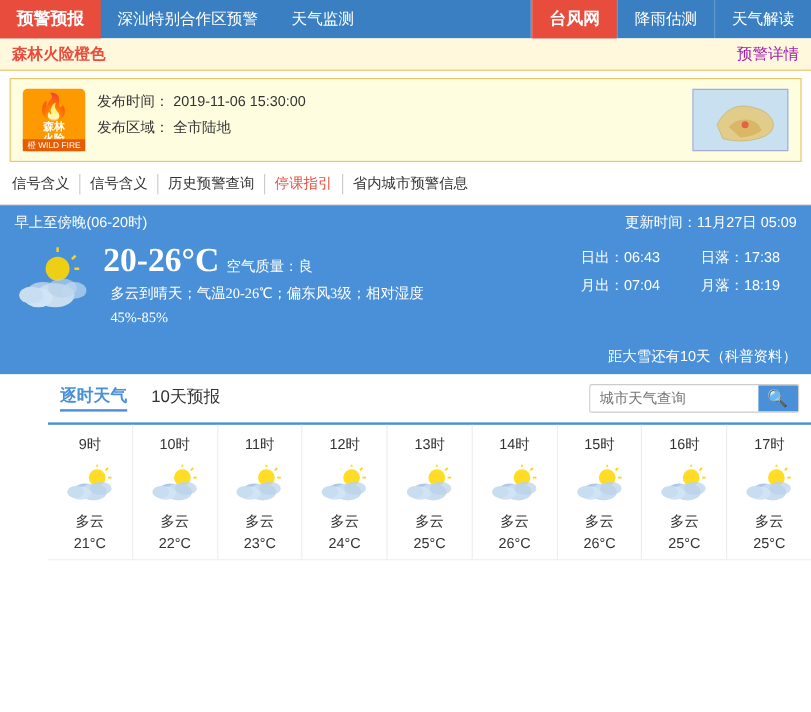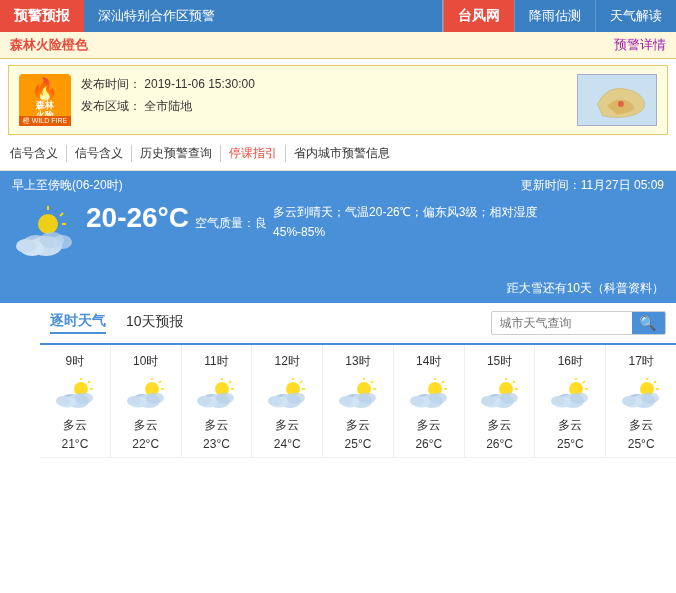--- a/index.html
+++ b/index.html
@@ -268,20 +268,21 @@
     .hour-weather { font-size: 12px; color: #333; margin: 3px 0; }
     .hour-temp { font-size: 12px; color: #333; }
   </style>
 </head>
 <body>
 
 <div class="top-nav">
   <div class="top-nav-alert">预警预报</div>
   <div class="top-nav-items">
     <div class="top-nav-item">深汕特别合作区预警</div>
+    <div class="top-nav-item">天气监测</div>
   </div>
   <div class="top-nav-right">
     <div class="top-nav-item typhoon-link">台风网</div>
     <div class="top-nav-item">降雨估测</div>
     <div class="top-nav-item">天气解读</div>
   </div>
 </div>
 
 <div class="warning-bar">
   <span class="warning-bar-title">森林火险橙色</span>
@@ -343,33 +344,49 @@
         <ellipse cx="24" cy="42" rx="14" ry="9" fill="#b0c8e8"></ellipse>
         <ellipse cx="34" cy="44" rx="16" ry="10" fill="#c8ddf0"></ellipse>
         <ellipse cx="20" cy="46" rx="12" ry="8" fill="#d0e4f5"></ellipse>
         <ellipse cx="14" cy="44" rx="10" ry="7" fill="#c8ddf0"></ellipse>
 
         <ellipse cx="40" cy="38" rx="12" ry="8" fill="#b8d0e8" opacity="0.7"></ellipse>
         <ellipse cx="50" cy="40" rx="10" ry="7" fill="#c0d8f0" opacity="0.7"></ellipse>
       </svg>
     </div>
 
-    <div style="display:flex; flex-direction:row; justify-content:flex-start;">
+    <div style="display:flex; flex-direction:column; justify-content:flex-start;font-family:Liberation Serif, serif;">
       <div style="display:flex; align-items:baseline; gap:6px;">
         <span class="weather-temp">20-26°C</span>
         <span style="color:#fff; font-size:12px;">
           <span>空气质量：</span><span>良</span>
         </span>
       </div>
       <div class="weather-desc">
         <div>多云到晴天；气温20-26℃；偏东风3级；相对湿度</div>
         <div>45%-85%</div>
       </div>
     </div>
 
+    <div class="weather-right">
+      <div class="weather-right-inner">
+        <div>
+          <span>日出：</span><span>06:43</span>
+        </div>
+        <div>
+          <span>日落：</span><span>17:38</span>
+        </div>
+        <div>
+          <span>月出：</span><span>07:04</span>
+        </div>
+        <div>
+          <span>月落：</span><span>18:19</span>
+        </div>
+      </div>
+    </div>
   </div>
   <div class="snow-notice">距大雪还有10天（科普资料）</div>
 </div>
 
 <div class="forecast-section">
   <div class="forecast-tabs-row">
     <span class="forecast-tab active">逐时天气</span>
     <span class="forecast-tab">10天预报</span>
     <div class="city-search-box">
       <input class="city-search-input" type="text" placeholder="城市天气查询" style="">

